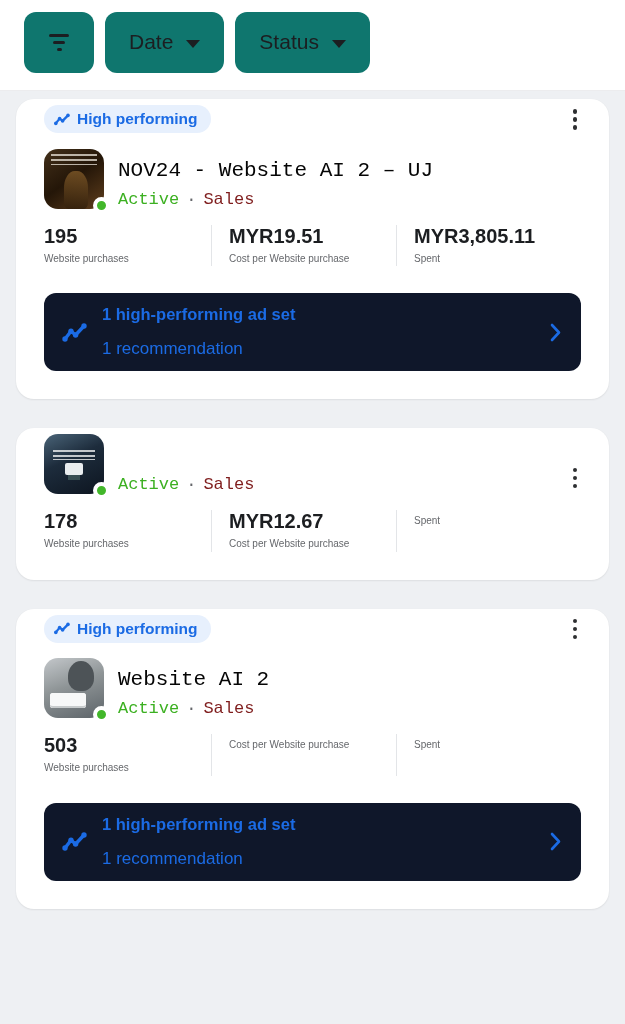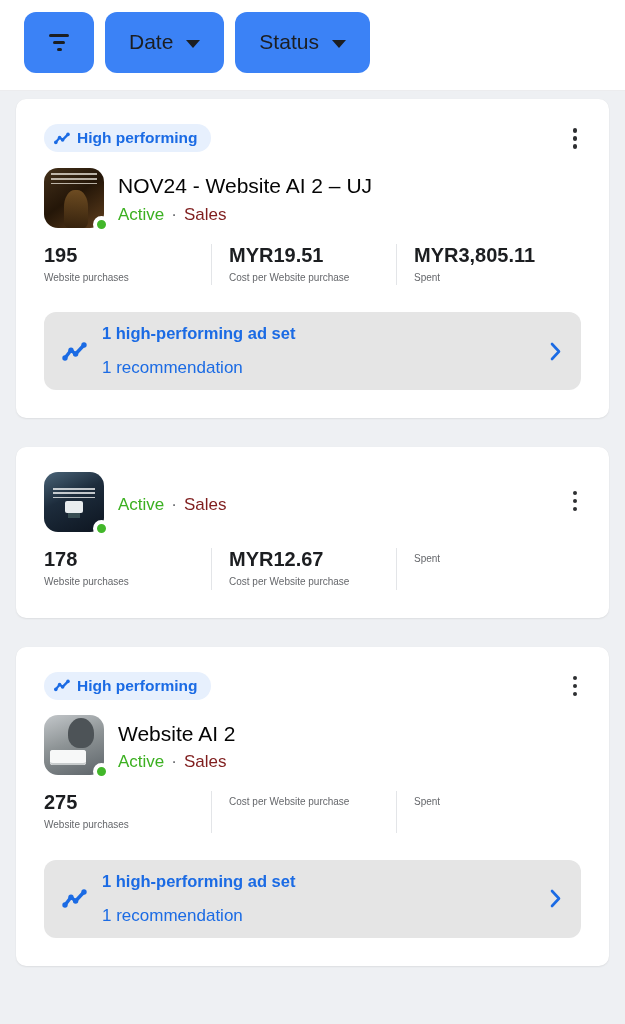--- a/index.html
+++ b/index.html
@@ -15,21 +15,21 @@
   .toolbar {
     background:#ffffff;
     height:91px;
     display:flex;
     align-items:center;
     gap:11px;
     padding:0 0 6px 24px;
     border-bottom:1px solid #ececee;
   }
   .tb-btn {
-    background:#3b82f6;
+    background:#0f766e;
     border:none;
     border-radius:12px;
     height:61px;
     display:flex;
     align-items:center;
     justify-content:center;
     gap:13px;
     font-family:inherit;
     font-size:21px;
     color:#1c1e21;
@@ -47,40 +47,40 @@
     border-left:7px solid transparent;
     border-right:7px solid transparent;
     border-top:8px solid #1c1e21;
     margin-top:3px;
   }
 
   
   .cards { padding:8px 16px 0; display:flex; flex-direction:column; gap:29px; }
   .card {
     background:#ffffff;
-    border-radius:10px;
+    border-radius:18px;
     box-shadow:0 1px 2px rgba(0,0,0,.07), 0 0 1px rgba(0,0,0,.05);
-    padding:25px 28px 28px;
+    padding:6px 28px 28px;
   }
 
   .card-top { display:flex; align-items:flex-start; justify-content:space-between; margin-bottom:13px; }
   .badge {
     display:inline-flex; align-items:center; gap:7px;
     background:#e7f0fd; color:#1b6be4;
     font-size:15.5px; font-weight:bold;
     border-radius:999px; padding:5px 13px 5px 10px;
   }
   .kebab {
     background:none; border:none; cursor:pointer;
     display:flex; flex-direction:column; align-items:center; gap:3.5px;
     padding:6px 8px; margin:-2px -4px 0 0;
   }
   .kebab i { width:4.5px; height:4.5px; border-radius:50%; background:#2d2f31; display:block; }
 
-  .header-row { display:flex; align-items:center; margin-bottom:12px; }
+  .header-row { display:flex; align-items:flex-end; margin-bottom:12px;font-family:Liberation Mono, monospace; }
   .thumb-wrap { position:relative; flex:0 0 60px; width:60px; }
   .thumb { width:60px; height:60px; border-radius:14px; position:relative; overflow:hidden; }
   .thumb-1 { background:linear-gradient(145deg,#43301a 0%,#241608 48%,#5f3e1d 100%); }
   .thumb-1::before {
     content:""; position:absolute; left:7px; right:7px; top:5px; height:11px; opacity:.75;
     background:repeating-linear-gradient(180deg,rgba(255,250,240,.9) 0 2px,transparent 2px 5px);
   }
   .thumb-1::after {
     content:""; position:absolute; left:20px; top:22px; width:24px; height:38px; opacity:.85;
     background:linear-gradient(#7a5526,#33200c); border-radius:45% 45% 18% 18%;
@@ -118,21 +118,21 @@
   .status-objective { color:#7f1d1d; }
 
   .metrics { display:flex; margin-top:16px; }
   .metric { flex:1; min-width:0; }
   .metric + .metric { border-left:1px solid #e3e5e8; padding-left:17px; }
   .metric-value { font-size:20px; font-weight:bold; color:#1c1e21; }
   .metric-label { font-size:10px; color:#65676b; line-height:1.45; margin-top:4px; padding-right:8px; }
 
   .reco-banner {
     margin-top:27px;
-    background:#e5e5e5;
+    background:#0f172a;
     border:none; border-radius:12px;
     width:100%;
     display:flex; align-items:center; gap:15px;
     padding:12px 20px 12px 18px;
     cursor:pointer;
     font-family:inherit;
     text-align:left;
     color:#1b6be4;
   }
   .reco-text { flex:1; }
@@ -288,21 +288,21 @@
         <div class="title">Website AI 2</div>
         <div class="status-line">
           <span class="status-active">Active</span>
           <span class="status-sep">·</span>
           <span class="status-objective">Sales</span>
         </div>
       </div>
     </div>
     <div class="metrics">
       <div class="metric">
-        <div class="metric-value">275</div>
+        <div class="metric-value">503</div>
         <div class="metric-label">Website purchases</div>
       </div>
       <div class="metric">
         <div class="metric-label">Cost per Website purchase</div>
       </div>
       <div class="metric">
         <div class="metric-label">Spent</div>
       </div>
     </div>
     <button class="reco-banner">

